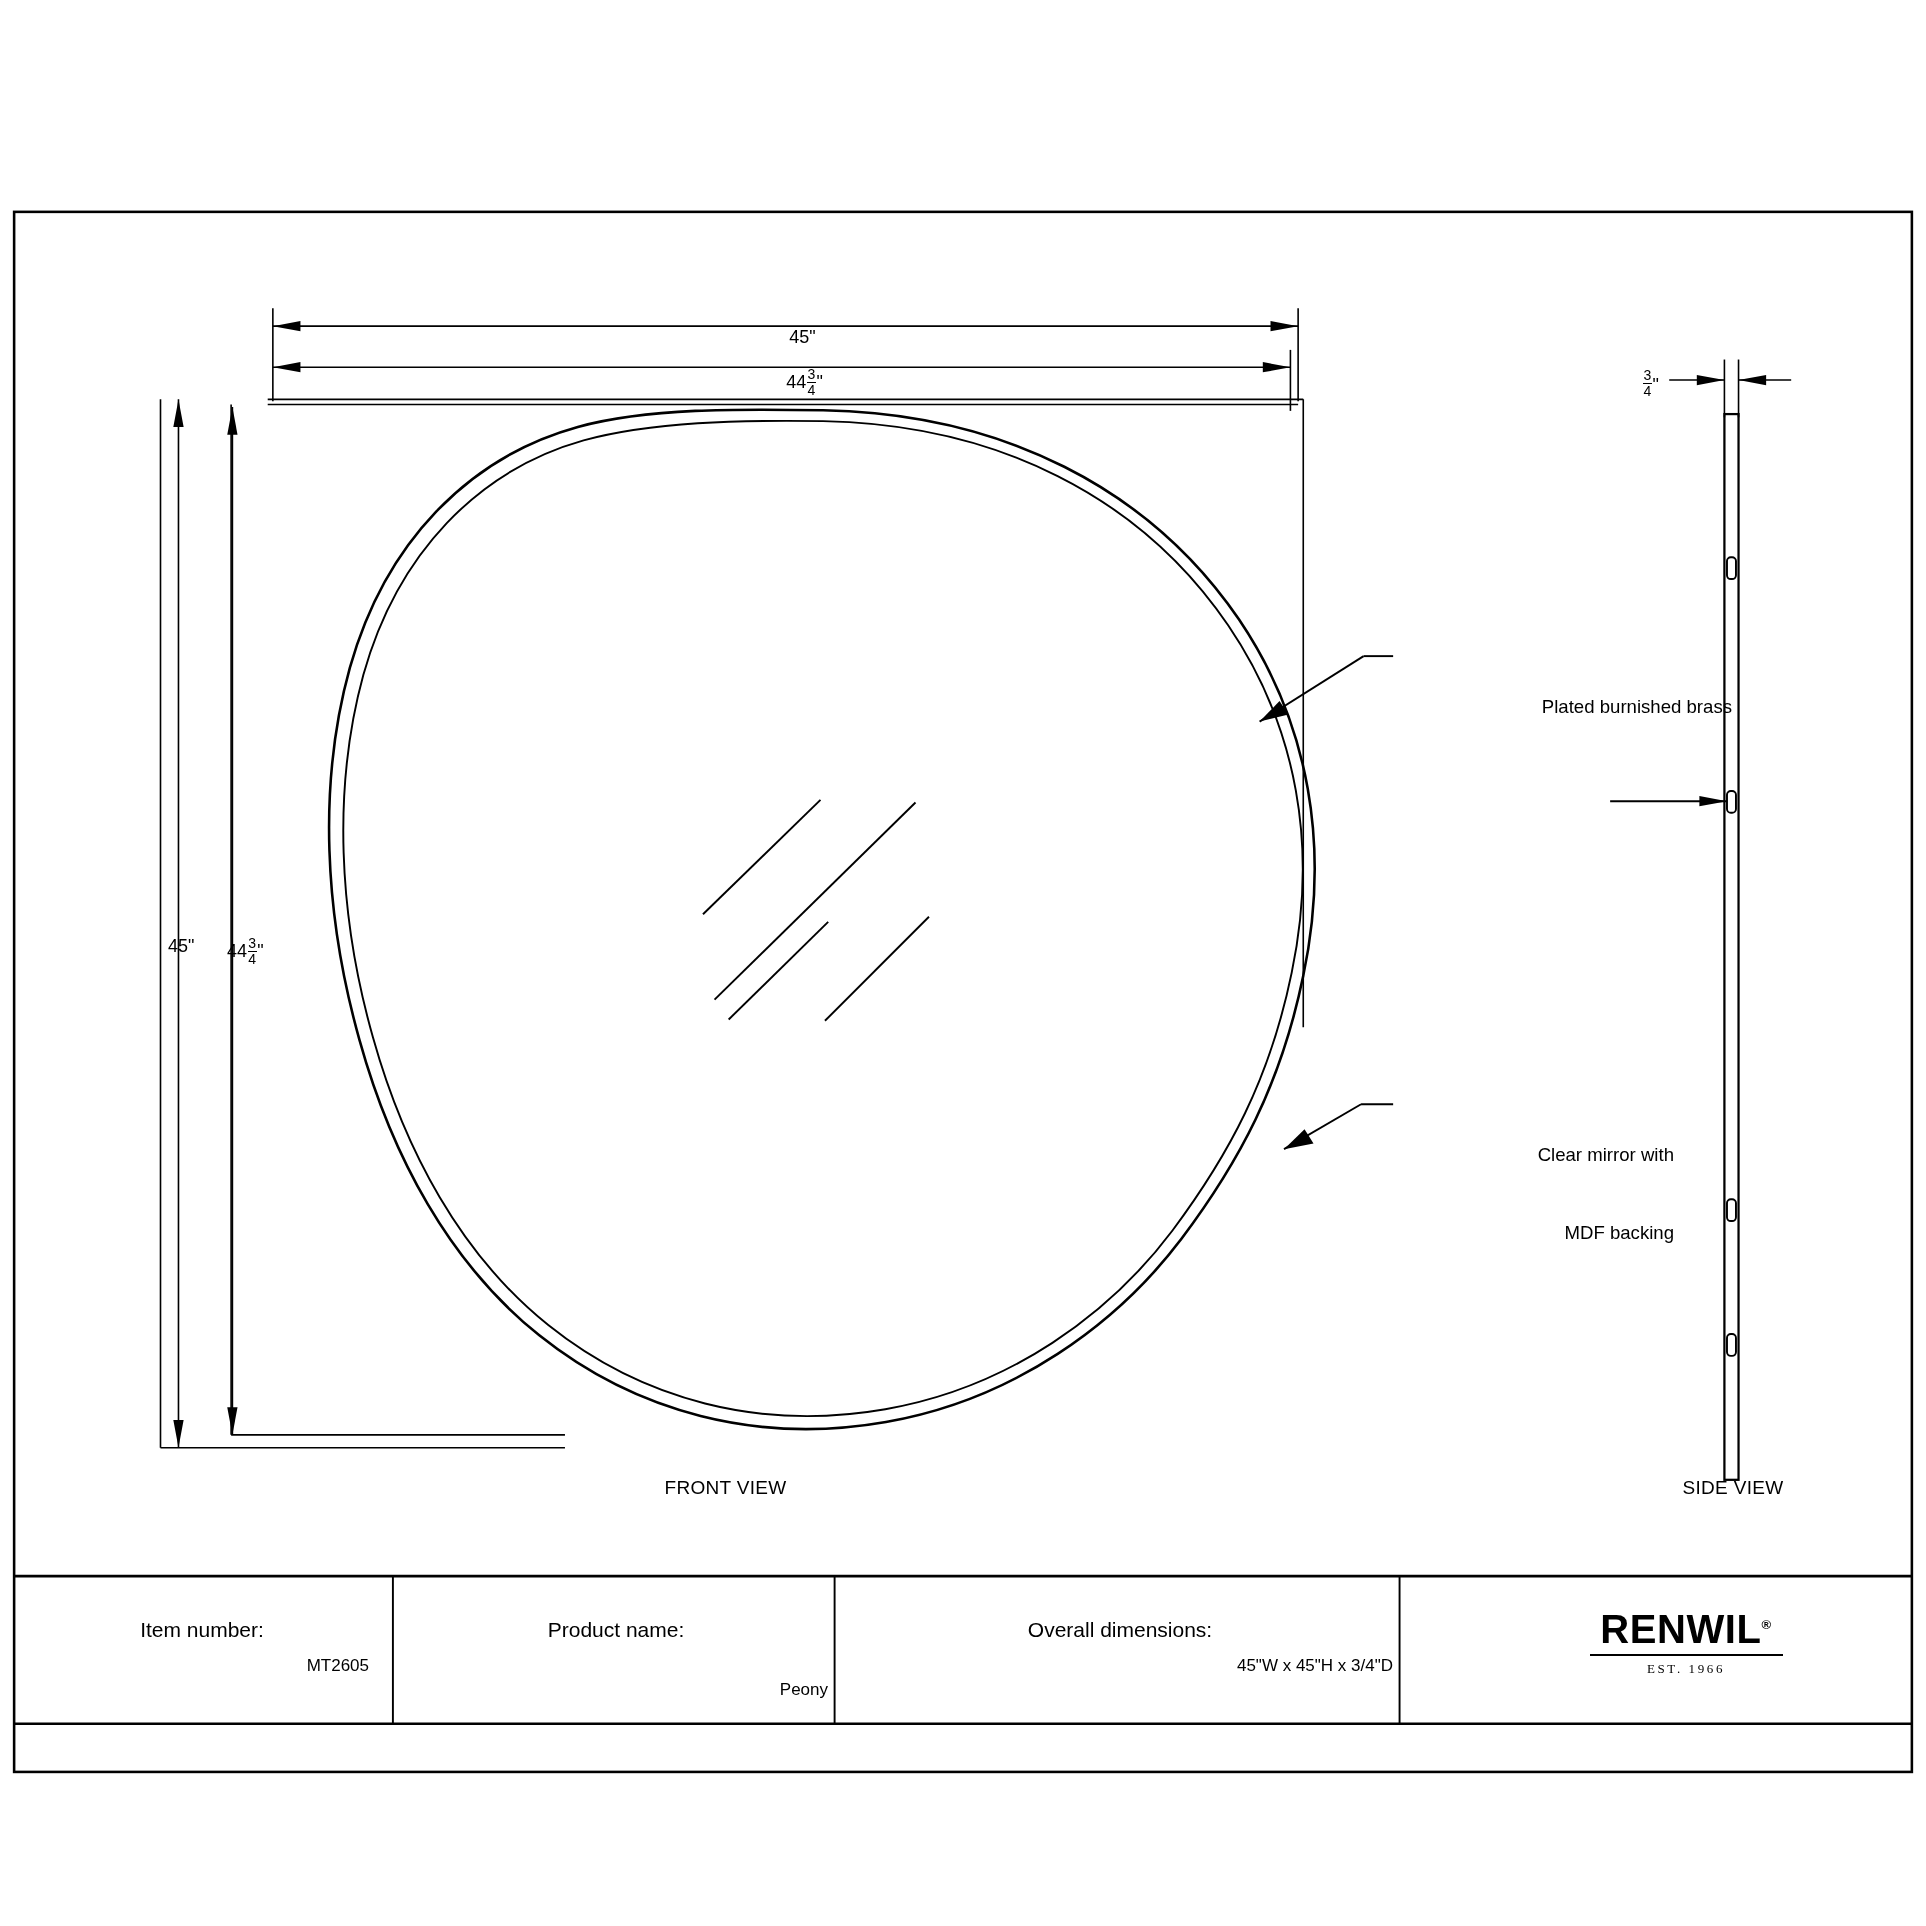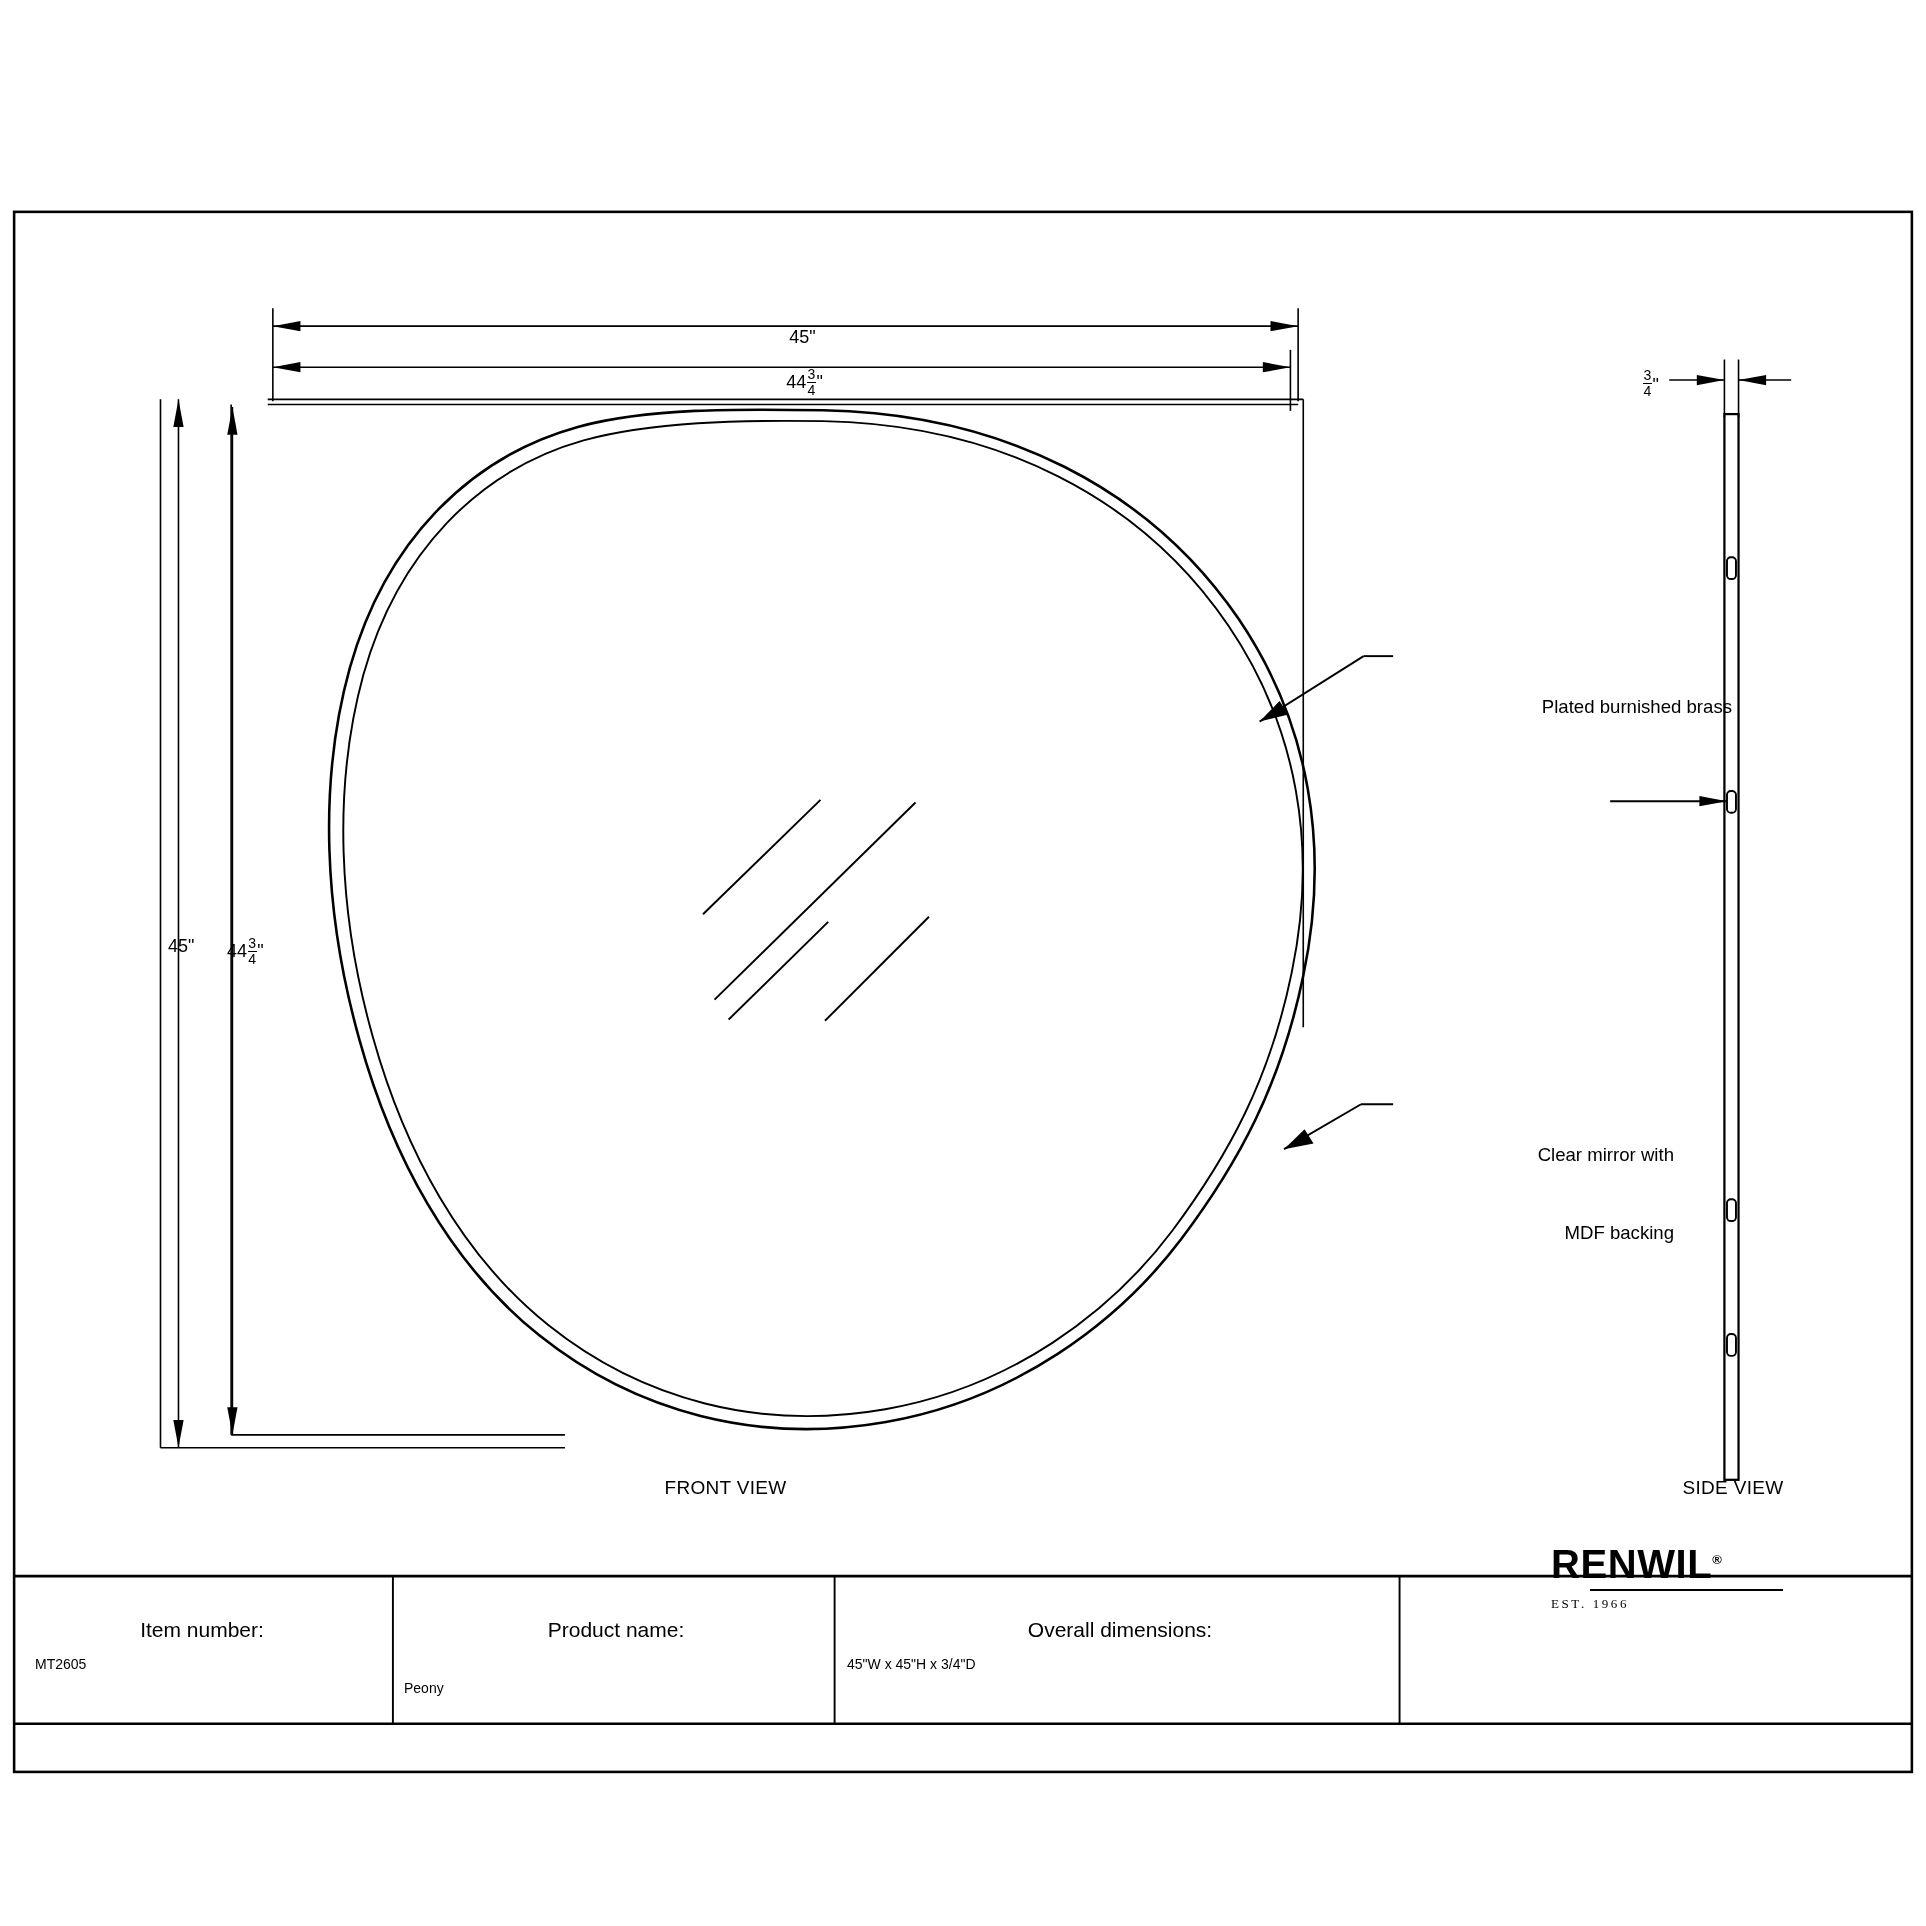--- a/index.html
+++ b/index.html
@@ -33,22 +33,22 @@
     color: #000;
     white-space: pre;
     text-align: right;
   }
   
   .tb-label {
     font-size: 21px;
     text-align: center;
   }
   .tb-value {
-    font-size: 14px;
-    text-align: left;
+    font-size: 17px;
+    text-align: right;
   }
   .view-label {
     font-size: 19px;
     letter-spacing: 0.3px;
   }
   .callout {
     font-size: 18.6px;
     line-height: 26px;
   }
   .dim {
@@ -70,22 +70,23 @@
   }
   .frac .den {
     display: block;
     padding: 0 0.6px;
   }
   .nowrap { white-space: nowrap; }
   
   #logo-wrap {
     position: absolute;
     left: 1551px;
-    top: 1540px;
+    top: 1605px;
     width: 270px;
+    text-align: center;
   }
   #logo-main {
     font-family: "Liberation Sans", sans-serif;
     font-weight: bold;
     font-size: 40px;
     letter-spacing: 0.6px;
     line-height: 40px;
   }
   #logo-reg {
     font-size: 13px;

